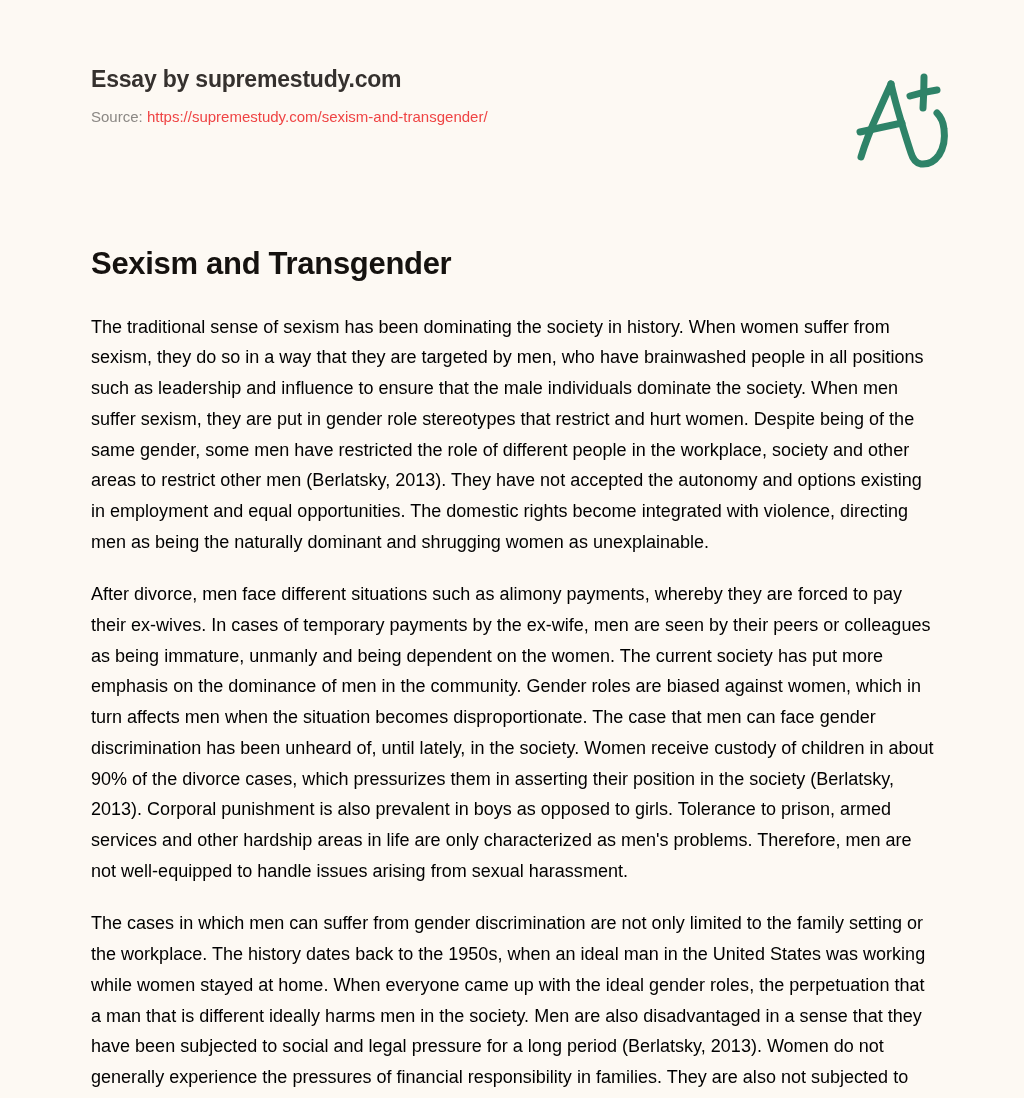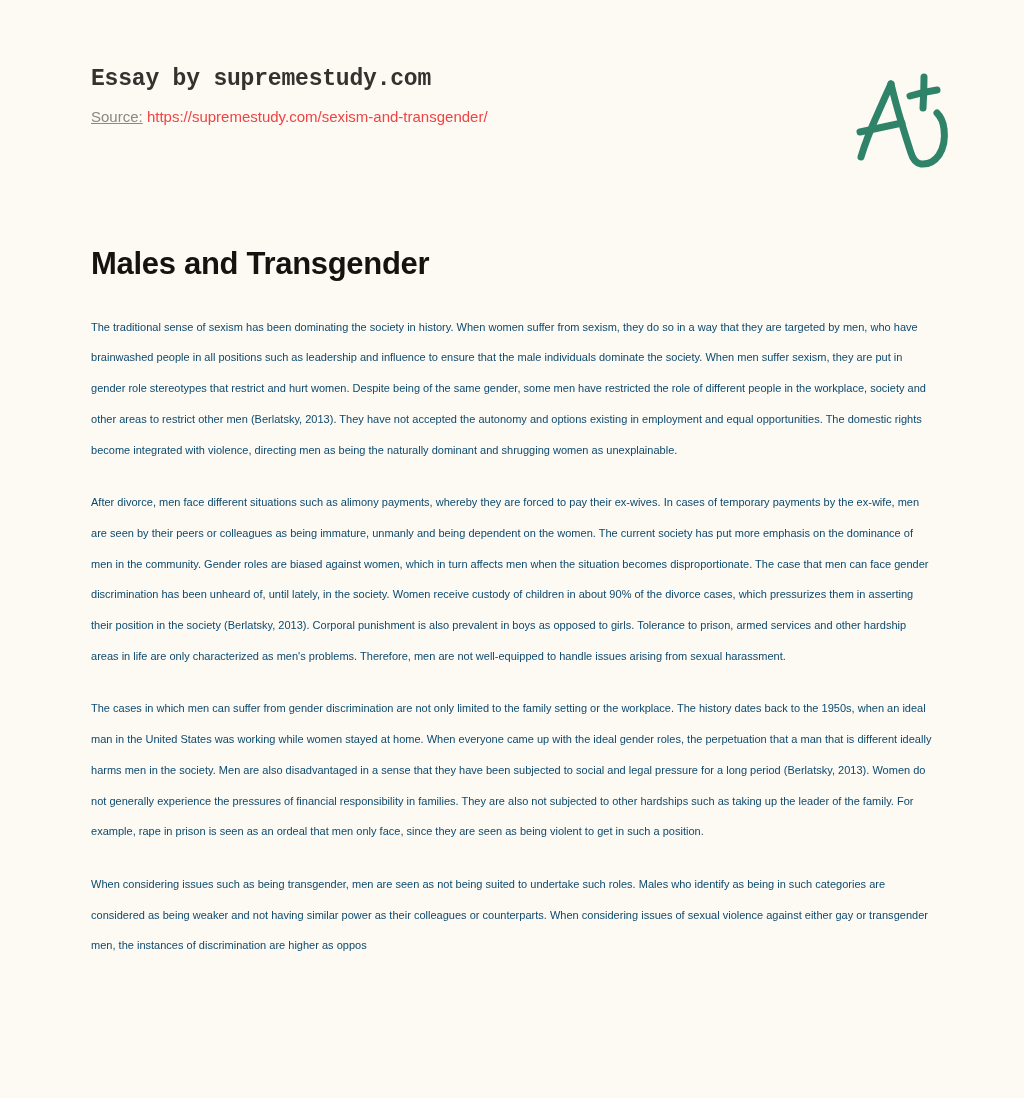--- a/index.html
+++ b/index.html
@@ -38,33 +38,31 @@
     top: 66px;
   }
 
   .brand-title {
     font-size: 23px;
     font-weight: bold;
     color: #35312e;
     letter-spacing: -0.2px;
     line-height: 1.2;
     white-space: nowrap;
-    font-family: Liberation Mono, monospace;
   }
 
   .source-line {
     margin-top: 13px;
     font-size: 15px;
     line-height: 1.3;
     white-space: nowrap;
   }
 
   .source-label {
     color: #8b8884;
-    text-decoration: underline;
   }
 
   .source-url {
     color: #ef4444;
     text-decoration: none;
   }
 
   
   .logo-wrap {
     position: absolute;
@@ -91,23 +89,23 @@
   .article-title {
     font-size: 31px;
     font-weight: bold;
     color: #15120f;
     letter-spacing: -0.3px;
     margin: 0 0 28px 0;
     line-height: 1.25;
   }
 
   .para {
-    font-size: 11px;
+    font-size: 18px;
     line-height: 30.7px;
-    color: #0c4a6e;
+    color: #000000;
     margin: 0 0 22px 0;
     text-align: left;
     letter-spacing: 0.01px;
   }
 
   .para:last-child {
     margin-bottom: 0;
   }
 </style>
 </head>
@@ -139,21 +137,21 @@
           <path d="M63 25 Q76 21 90 19" stroke-width="7"></path>
 
           <path d="M77 6 Q77 21 76 37" stroke-width="7"></path>
         </g>
       </svg>
     </div>
 
   </div>
 
   <div class="article">
-    <h1 class="article-title">Males and Transgender</h1>
+    <h1 class="article-title">Sexism and Transgender</h1>
 
     <p class="para">The traditional sense of sexism has been dominating the society in history. When women suffer from sexism, they do so in a way that they are targeted by men, who have brainwashed people in all positions such as leadership and influence to ensure that the male individuals dominate the society. When men suffer sexism, they are put in gender role stereotypes that restrict and hurt women. Despite being of the same gender, some men have restricted the role of different people in the workplace, society and other areas to restrict other men (Berlatsky, 2013). They have not accepted the autonomy and options existing in employment and equal opportunities. The domestic rights become integrated with violence, directing men as being the naturally dominant and shrugging women as unexplainable.</p>
 
     <p class="para">After divorce, men face different situations such as alimony payments, whereby they are forced to pay their ex-wives. In cases of temporary payments by the ex-wife, men are seen by their peers or colleagues as being immature, unmanly and being dependent on the women. The current society has put more emphasis on the dominance of men in the community. Gender roles are biased against women, which in turn affects men when the situation becomes disproportionate. The case that men can face gender discrimination has been unheard of, until lately, in the society. Women receive custody of children in about 90% of the divorce cases, which pressurizes them in asserting their position in the society (Berlatsky, 2013). Corporal punishment is also prevalent in boys as opposed to girls. Tolerance to prison, armed services and other hardship areas in life are only characterized as men's problems. Therefore, men are not well-equipped to handle issues arising from sexual harassment.</p>
 
     <p class="para">The cases in which men can suffer from gender discrimination are not only limited to the family setting or the workplace. The history dates back to the 1950s, when an ideal man in the United States was working while women stayed at home. When everyone came up with the ideal gender roles, the perpetuation that a man that is different ideally harms men in the society. Men are also disadvantaged in a sense that they have been subjected to social and legal pressure for a long period (Berlatsky, 2013). Women do not generally experience the pressures of financial responsibility in families. They are also not subjected to other hardships such as taking up the leader of the family. For example, rape in prison is seen as an ordeal that men only face, since they are seen as being violent to get in such a position.</p>
 
     <p class="para">When considering issues such as being transgender, men are seen as not being suited to undertake such roles. Males who identify as being in such categories are considered as being weaker and not having similar power as their colleagues or counterparts. When considering issues of sexual violence against either gay or transgender men, the instances of discrimination are higher as oppos</p>
   </div>
 

